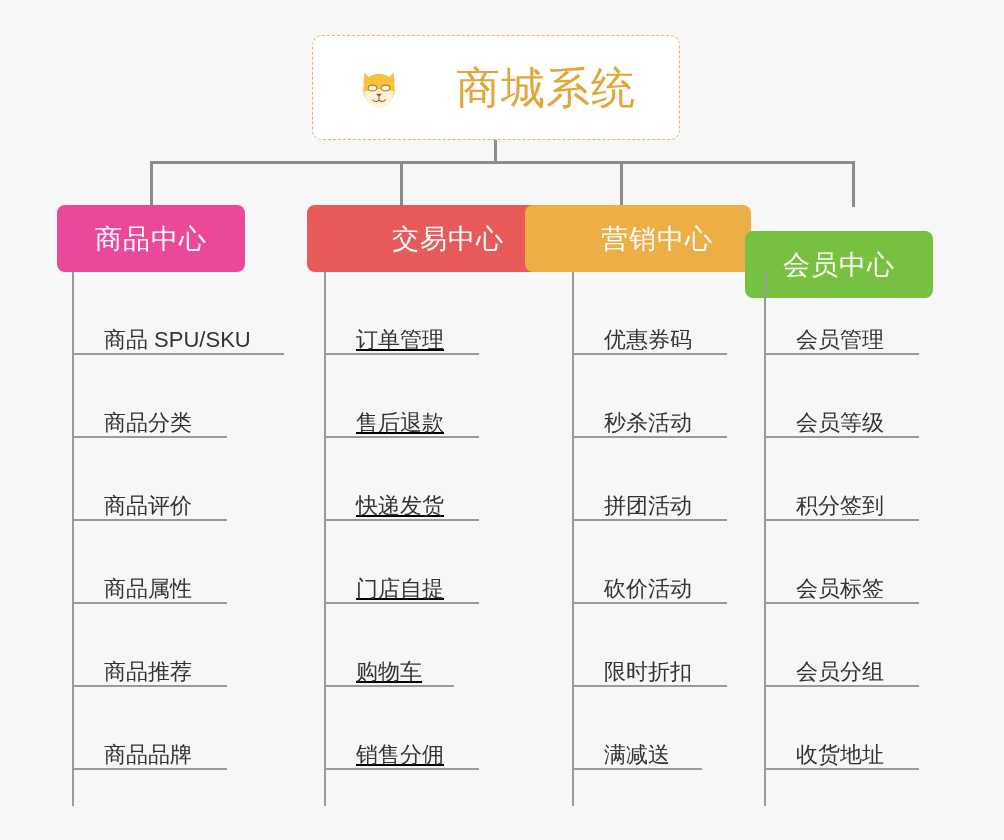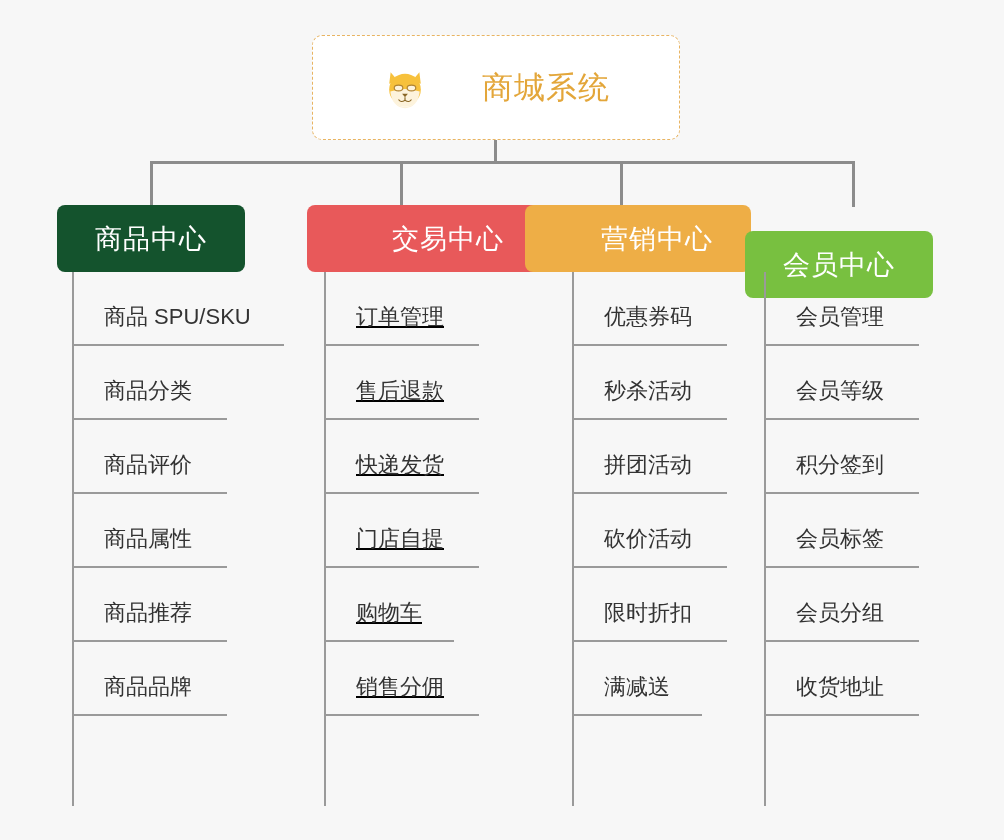--- a/index.html
+++ b/index.html
@@ -37,21 +37,21 @@
     align-items: center;
     justify-content: center;
     gap: 14px;
   }
   .root-emoji {
     width: 46px;
     height: 46px;
     display: block;
   }
   .root-title {
-    font-size: 31px;
+    font-size: 44px;
     line-height: 1;
     color: #e3a63a;
     letter-spacing: 1px;
     white-space: nowrap;
     margin-left: 40px;
   }
 
   
   .conn {
     position: absolute;
@@ -84,26 +84,26 @@
   }
   .leaf-trunk {
     position: absolute;
     left: 0;
     top: 0;
     width: 2px;
     background: #9a9a9a;
   }
   .leaf-item {
     position: relative;
-    height: 74px;
+    height: 83px;
     box-sizing: border-box;
     display: flex;
     align-items: flex-end;
     padding-left: 32px;
-    padding-bottom: 18px;
+    padding-bottom: 4px;
   }
   .leaf-item::after {
     content: "";
     position: absolute;
     left: 0;
     bottom: 0;
     height: 2px;
     background: #9a9a9a;
   }
   .leaf-item.w-lg::after { width: 212px; }
@@ -140,21 +140,21 @@
     <div class="root-title">商城系统</div>
   </div>
 
   <div class="conn conn-v" style="left:494px; top:140px; height:24px;"></div>
   <div class="conn conn-h" style="left:150px; top:161px; width:705px;"></div>
   <div class="conn conn-v" style="left:150px; top:161px; height:46px;"></div>
   <div class="conn conn-v" style="left:400px; top:161px; height:46px;"></div>
   <div class="conn conn-v" style="left:620px; top:161px; height:46px;"></div>
   <div class="conn conn-v" style="left:852px; top:161px; height:46px;"></div>
 
-  <div class="cat-box" style="left:57px; background:#14532d;">
+  <div class="cat-box" style="left:57px; background:#ec4899;">
     <span>商品中心</span>
   </div>
   <div class="cat-box" style="left:307px; background:#e8595a;padding-left:47px;">
     <span>交易中心</span>
   </div>
   <div class="cat-box" style="left:525px; background:#eeae46;padding-left:38px;">
     <span>营销中心</span>
   </div>
   <div class="cat-box" style="left:745px; background:#78c040;margin-top:26px;">
     <span>会员中心</span>

